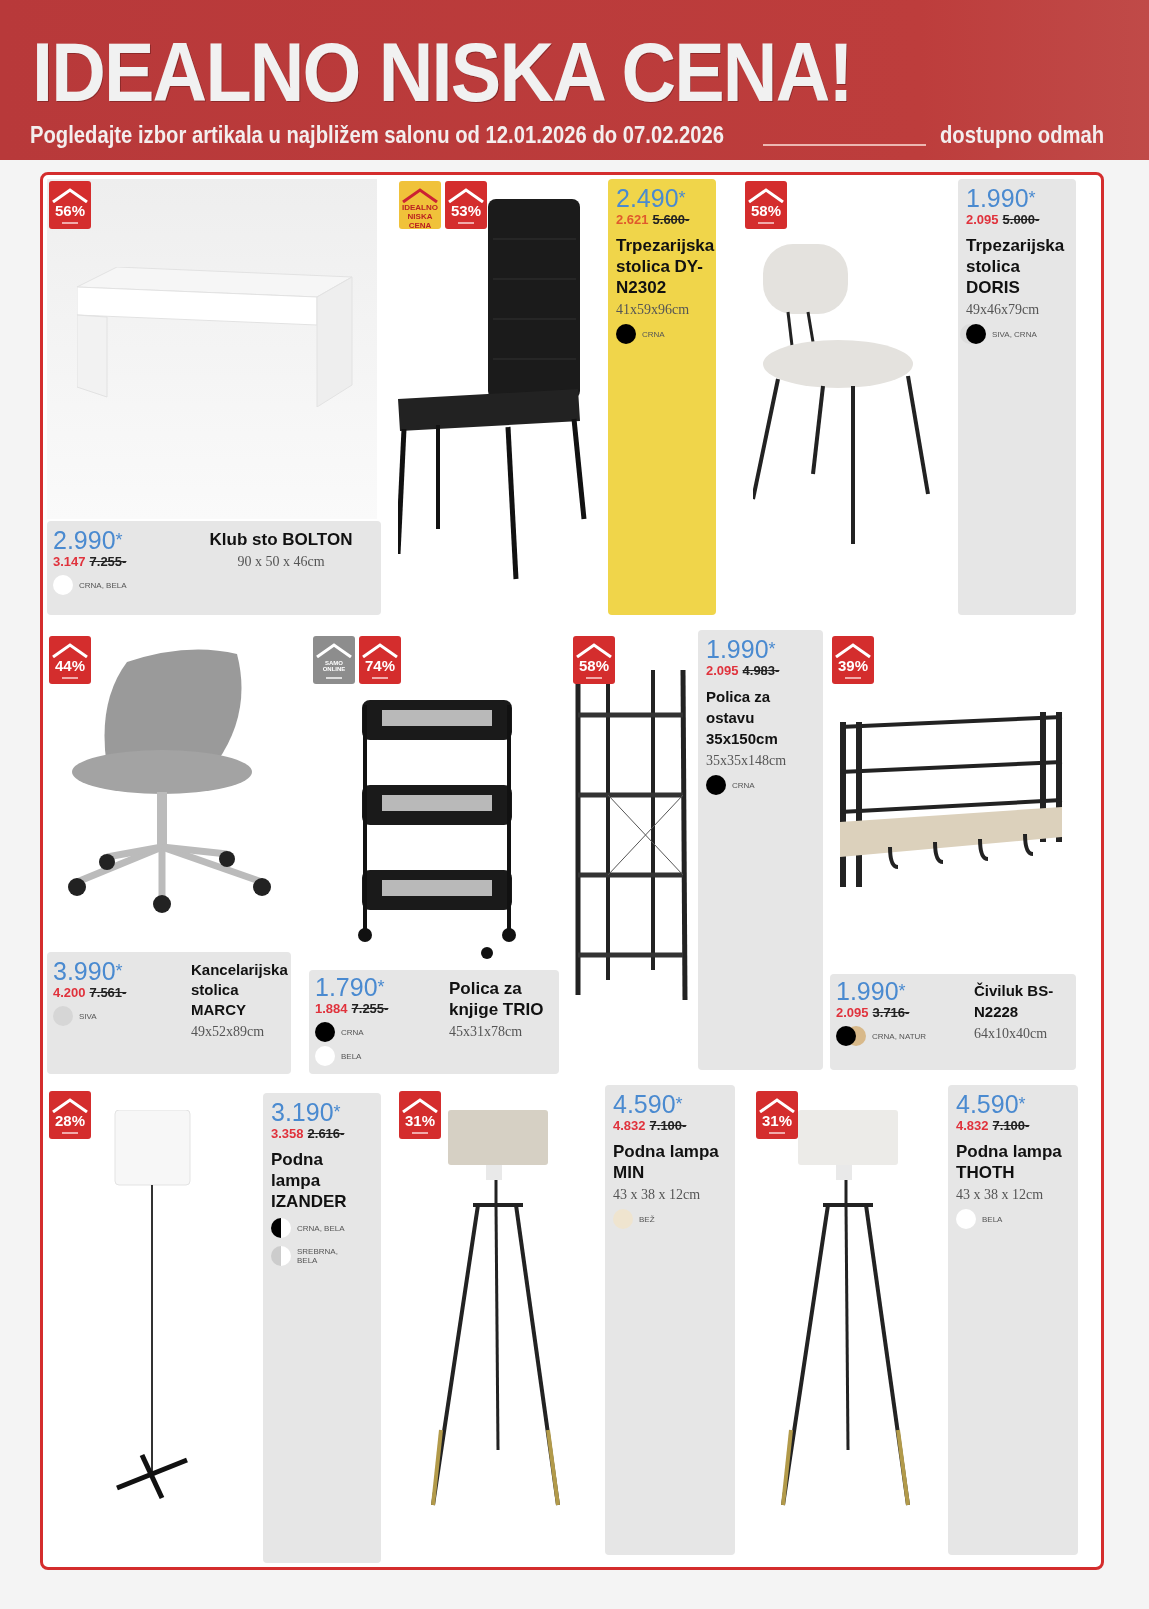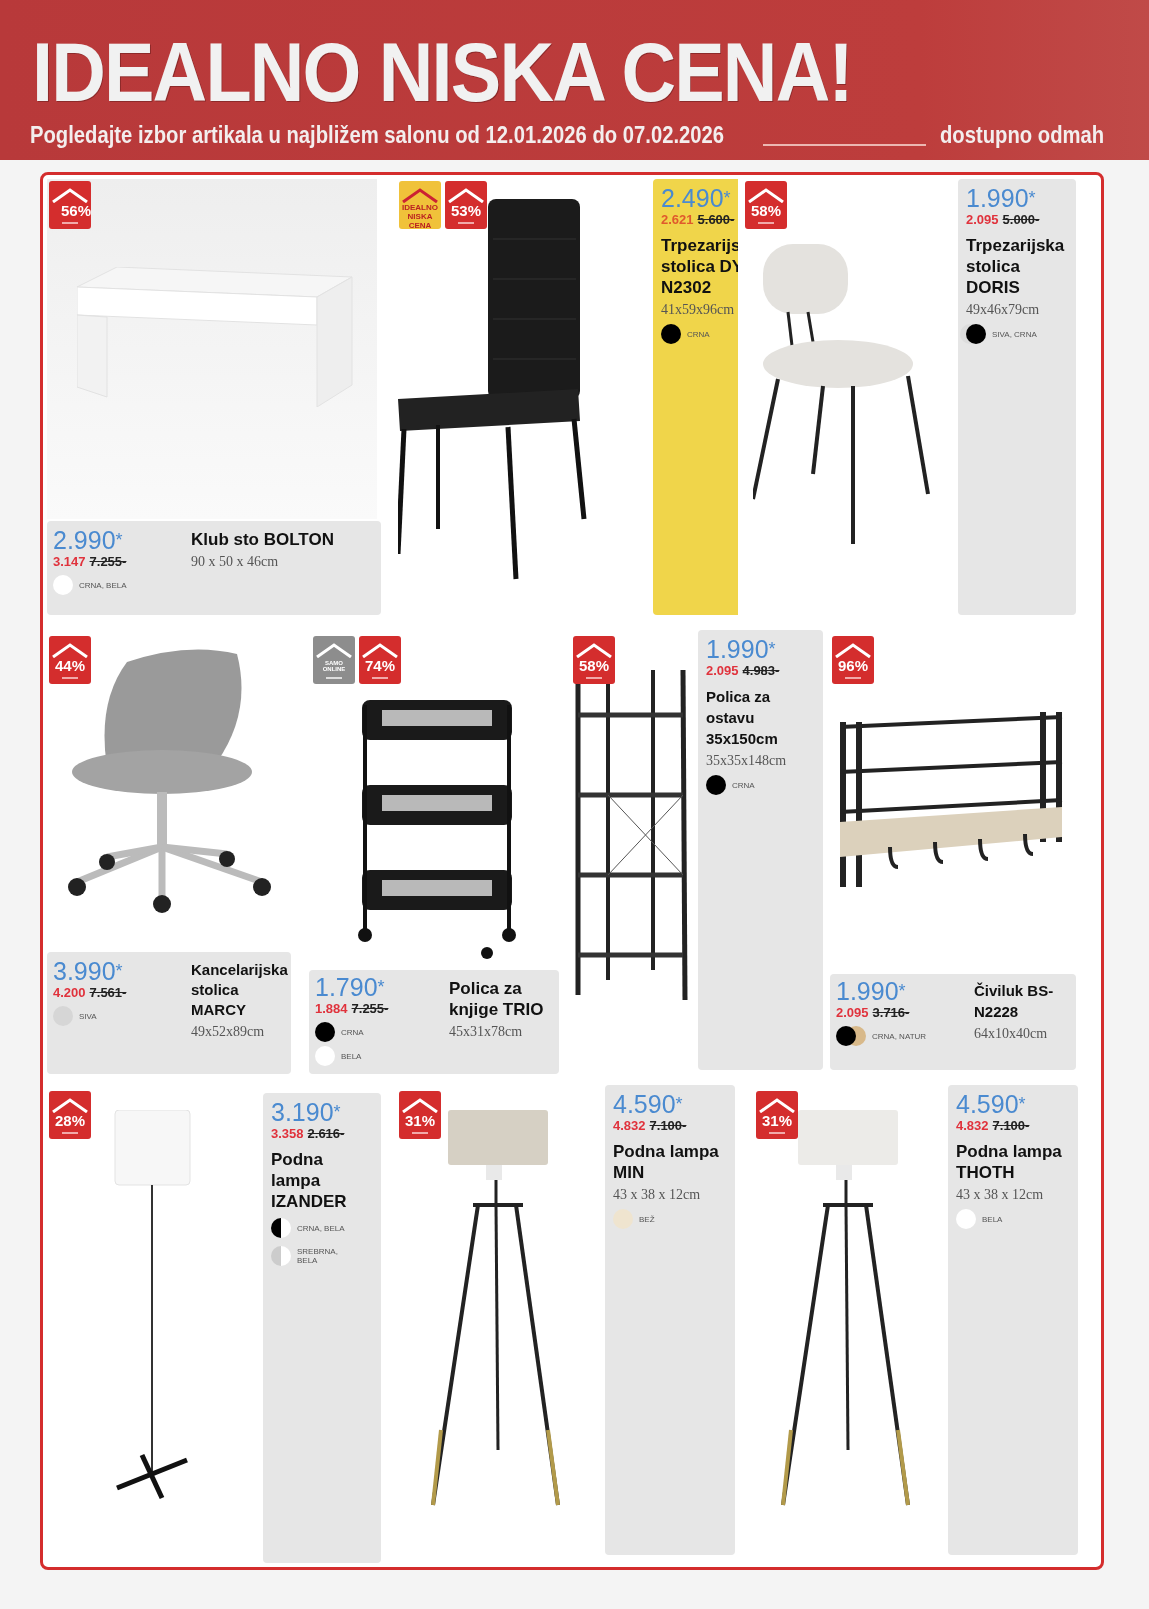--- a/index.html
+++ b/index.html
@@ -82,37 +82,37 @@
   <div class="cell" style="left:0;top:0;width:340px;height:448px;">
     <div class="img-area" style="left:4px;top:4px;width:330px;height:340px;background:linear-gradient(180deg,#eeeeee,#fafafa);">
 
       <svg class="shape" style="left:30px;top:88px;" width="280" height="140">
         <polygon points="0,20 40,0 275,10 240,30" fill="#f6f6f6" stroke="#e2e2e2"></polygon>
         <polygon points="0,20 240,30 240,58 0,48" fill="#ffffff" stroke="#e2e2e2"></polygon>
         <polygon points="240,30 275,10 275,118 240,140" fill="#eeeeee" stroke="#e2e2e2"></polygon>
         <polygon points="0,48 30,50 30,130 0,120" fill="#f2f2f2" stroke="#e2e2e2"></polygon>
       </svg>
     </div>
-    <div class="badge" style="left:6px;top:6px;text-align:right;">
+    <div class="badge" style="left:6px;top:6px;">
       <svg class="roof" viewBox="0 0 36 16">
           <polyline points="1,15 18,3 35,15" fill="none" stroke="#fff" stroke-width="3"></polyline>
         </svg>
       <span class="pct">56%</span>
         <span class="uline"></span>
     </div>
     <div class="info" style="left:4px;top:346px;width:334px;height:94px;">
       <div style="position:absolute;left:6px;top:6px;">
         <div class="price-now"><span>2.990</span><span class="star">*</span></div>
         <div class="price-row"><span class="price-old">3.147</span><span class="price-strike">7.255-</span></div>
         <div class="swatch-row">
             <span class="swatch" style="background:#fff;"></span>
             <span class="swatch-label">CRNA, BELA</span>
           </div>
       </div>
-      <div style="position:absolute;left:144px;top:8px;width:180px;">
+      <div style="position:absolute;left:144px;top:8px;width:180px;text-align:center;">
         <div class="pname">Klub sto BOLTON</div>
         <div class="pdim">90 x 50 x 46cm</div>
       </div>
     </div>
   </div>
 
   <div class="cell" style="left:345px;top:0;width:345px;height:448px;">
     <div class="img-area" style="left:0;top:4px;width:220px;height:440px;background:#ffffff;">
       <svg class="shape" style="left:10px;top:20px;" width="200" height="385">
         <rect x="90" y="0" width="92" height="200" rx="8" fill="#1b1b1b"></rect>
@@ -133,21 +133,21 @@
         </svg>
       <span class="pct" style="top:22px;">IDEALNO NISKA CENA</span>
     </div>
     <div class="badge" style="left:57px;top:6px;">
       <svg class="roof" viewBox="0 0 36 16">
           <polyline points="1,15 18,3 35,15" fill="none" stroke="#fff" stroke-width="3"></polyline>
         </svg>
       <span class="pct">53%</span>
         <span class="uline"></span>
     </div>
-    <div class="info yellow" style="left:220px;top:4px;width:127px;height:436px;margin-left:45px;">
+    <div class="info yellow" style="left:220px;top:4px;width:108px;height:436px;">
       <div class="price-now"><span>2.490</span><span class="star">*</span></div>
       <div class="price-row"><span class="price-old" style="color:#e05a2c;">2.621</span><span class="price-strike">5.600-</span></div>
       <div class="pname" style="margin-top:6px;">Trpezarijska stolica DY-N2302</div>
       <div class="pdim">41x59x96cm</div>
       <div class="swatch-row">
           <span class="swatch" style="background:#000;"></span>
           <span class="swatch-label">CRNA</span>
         </div>
     </div>
   </div>
@@ -323,21 +323,21 @@
         <path d="M50,135 q0,20 8,20" stroke="#222" stroke-width="4" fill="none"></path>
         <path d="M95,130 q0,20 8,20" stroke="#222" stroke-width="4" fill="none"></path>
         <path d="M140,127 q0,20 8,20" stroke="#222" stroke-width="4" fill="none"></path>
         <path d="M185,122 q0,20 8,20" stroke="#222" stroke-width="4" fill="none"></path>
       </svg>
     </div>
     <div class="badge" style="left:4px;top:6px;">
       <svg class="roof" viewBox="0 0 36 16">
           <polyline points="1,15 18,3 35,15" fill="none" stroke="#fff" stroke-width="3"></polyline>
         </svg>
-      <span class="pct">96%</span>
+      <span class="pct">39%</span>
         <span class="uline"></span>
     </div>
     <div class="info" style="left:2px;top:344px;width:246px;height:96px;">
       <div style="position:absolute;left:6px;top:4px;">
         <div class="price-now"><span>1.990</span><span class="star">*</span></div>
         <div class="price-row"><span class="price-old">2.095</span><span class="price-strike">3.716-</span></div>
         <div class="swatch-row">
             <span class="swatch" style="background:#000;box-shadow:10px 0 0 #d8b98a;margin-right:16px;"></span>
             <span class="swatch-label">CRNA, NATUR</span>
           </div>

